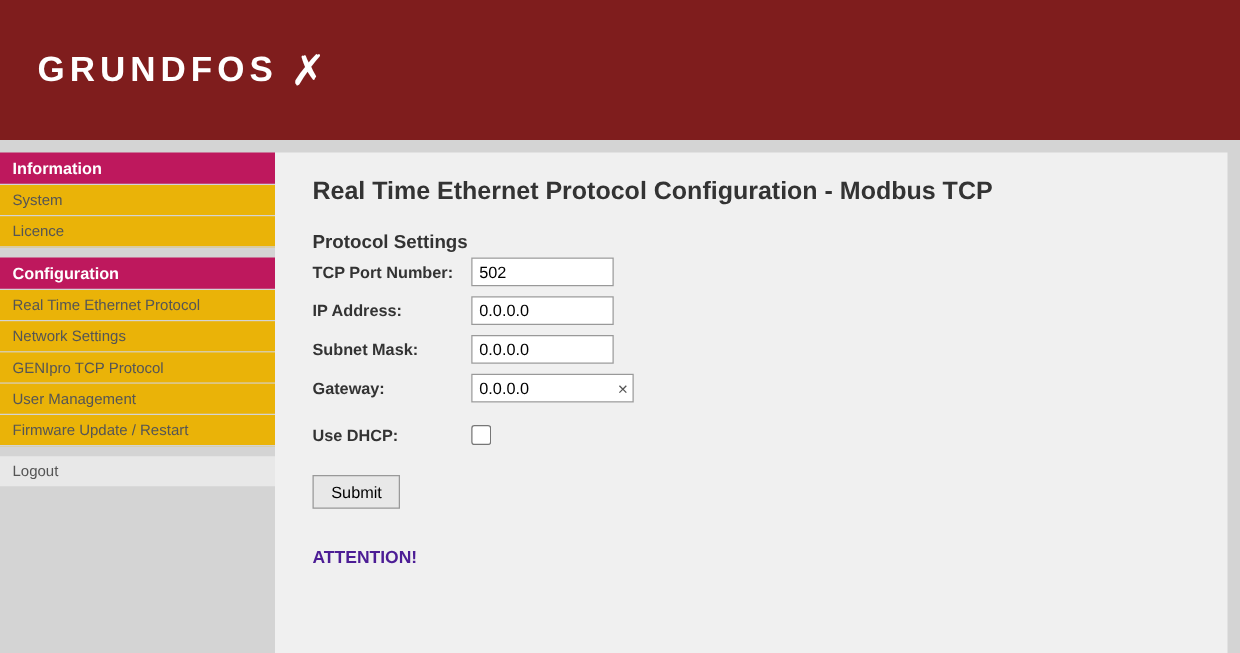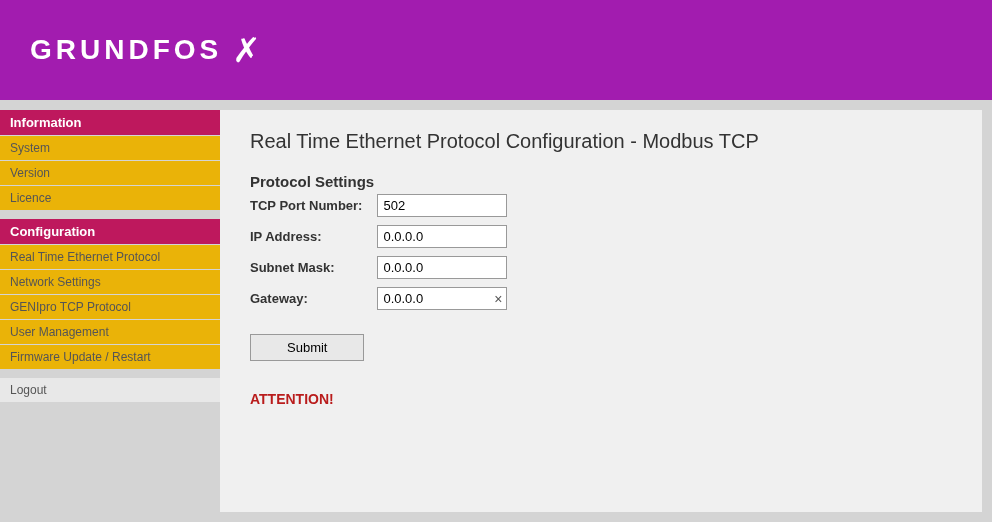--- a/index.html
+++ b/index.html
@@ -1,21 +1,21 @@
 <!DOCTYPE html>
 <html><head>
   <meta charset="utf-8">
   <style>
     * { box-sizing: border-box; margin: 0; padding: 0; }
     body { font-family: Arial, sans-serif; font-size: 13px; background: #d4d4d4; width: 992px; min-height: 522px; }
 
     
     .header {
-      background: #a21caf;
-      height: 100px;
+      background: #7f1d1d;
+      height: 112px;
       display: flex;
       align-items: center;
       padding: 0 30px;
     }
     .logo-text {
       color: #ffffff;
       font-size: 28px;
       font-weight: 900;
       letter-spacing: 4px;
       font-family: Arial Black, Arial, sans-serif;
@@ -65,21 +65,21 @@
 
     
     .content {
       flex: 1;
       background: #f0f0f0;
       padding: 20px 30px;
       margin: 10px 10px 10px 0;
     }
     .page-title {
       font-size: 20px;
-      font-weight: normal;
+      font-weight: bold;
       color: #333333;
       margin-bottom: 20px;
     }
     .section-title {
       font-size: 15px;
       font-weight: bold;
       color: #333333;
     }
 
     
@@ -94,21 +94,21 @@
     .form-table tr td:first-child {
       font-weight: bold;
       color: #333333;
       white-space: nowrap;
       padding-right: 15px;
     }
     .form-input {
       border: 1px solid #999;
       padding: 3px 5px;
       font-size: 13px;
-      width: 130px;
+      width: 114px;
       background: #ffffff;
     }
     .input-with-clear {
       display: flex;
       align-items: center;
       border: 1px solid #999;
       background: #ffffff;
       width: 130px;
     }
     .input-with-clear input {
@@ -137,34 +137,34 @@
     .form-checkbox {
       width: 16px;
       height: 16px;
       cursor: pointer;
     }
 
     
     .submit-btn {
       background: #e8e8e8;
       border: 1px solid #999;
-      padding: 5px 36px;
+      padding: 5px 14px;
       font-size: 13px;
       cursor: pointer;
       margin-bottom: 20px;
     }
 
     
     .attention-section {
       margin-top: 10px;
     }
     .attention-title {
       font-size: 14px;
       font-weight: bold;
-      color: #b91c1c;
+      color: #4c1d95;
       margin-bottom: 6px;
     }
     .attention-text {
       font-size: 12px;
       color: #333333;
       font-weight: bold;
       line-height: 1.5;
       max-width: 680px;
     }
 
@@ -184,21 +184,20 @@
   </div>
 </div>
 
 <div class="main-layout">
 
   <div class="sidebar">
 
     <div class="sidebar-group">
       <div class="sidebar-section-header">Information</div>
       <div class="sidebar-item">System</div>
-      <div class="sidebar-item">Version</div>
       <div class="sidebar-item">Licence</div>
     </div>
 
     <div class="sidebar-group">
       <div class="sidebar-section-header">Configuration</div>
       <div class="sidebar-item">Real Time Ethernet Protocol</div>
       <div class="sidebar-item">Network Settings</div>
       <div class="sidebar-item">GENIpro TCP Protocol</div>
       <div class="sidebar-item">User Management</div>
       <div class="sidebar-item">Firmware Update / Restart</div>
@@ -236,20 +235,28 @@
         </tr>
         <tr>
           <td>Gateway:</td>
           <td>
             <div class="input-with-clear">
               <input type="text" value="0.0.0.0" style="">
               <button class="input-clear-btn">×</button>
             </div>
           </td>
         </tr>
+        <tr>
+          <td style="padding-top:14px;">Use DHCP:</td>
+          <td style="padding-top:14px;">
+            <div class="checkbox-cell">
+              <input type="checkbox" class="form-checkbox" style="">
+            </div>
+          </td>
+        </tr>
       </tbody>
     </table>
 
     <button class="submit-btn">Submit</button>
 
     <div class="attention-section">
       <div class="attention-title">ATTENTION!</div>
     </div>
   </div>
 

